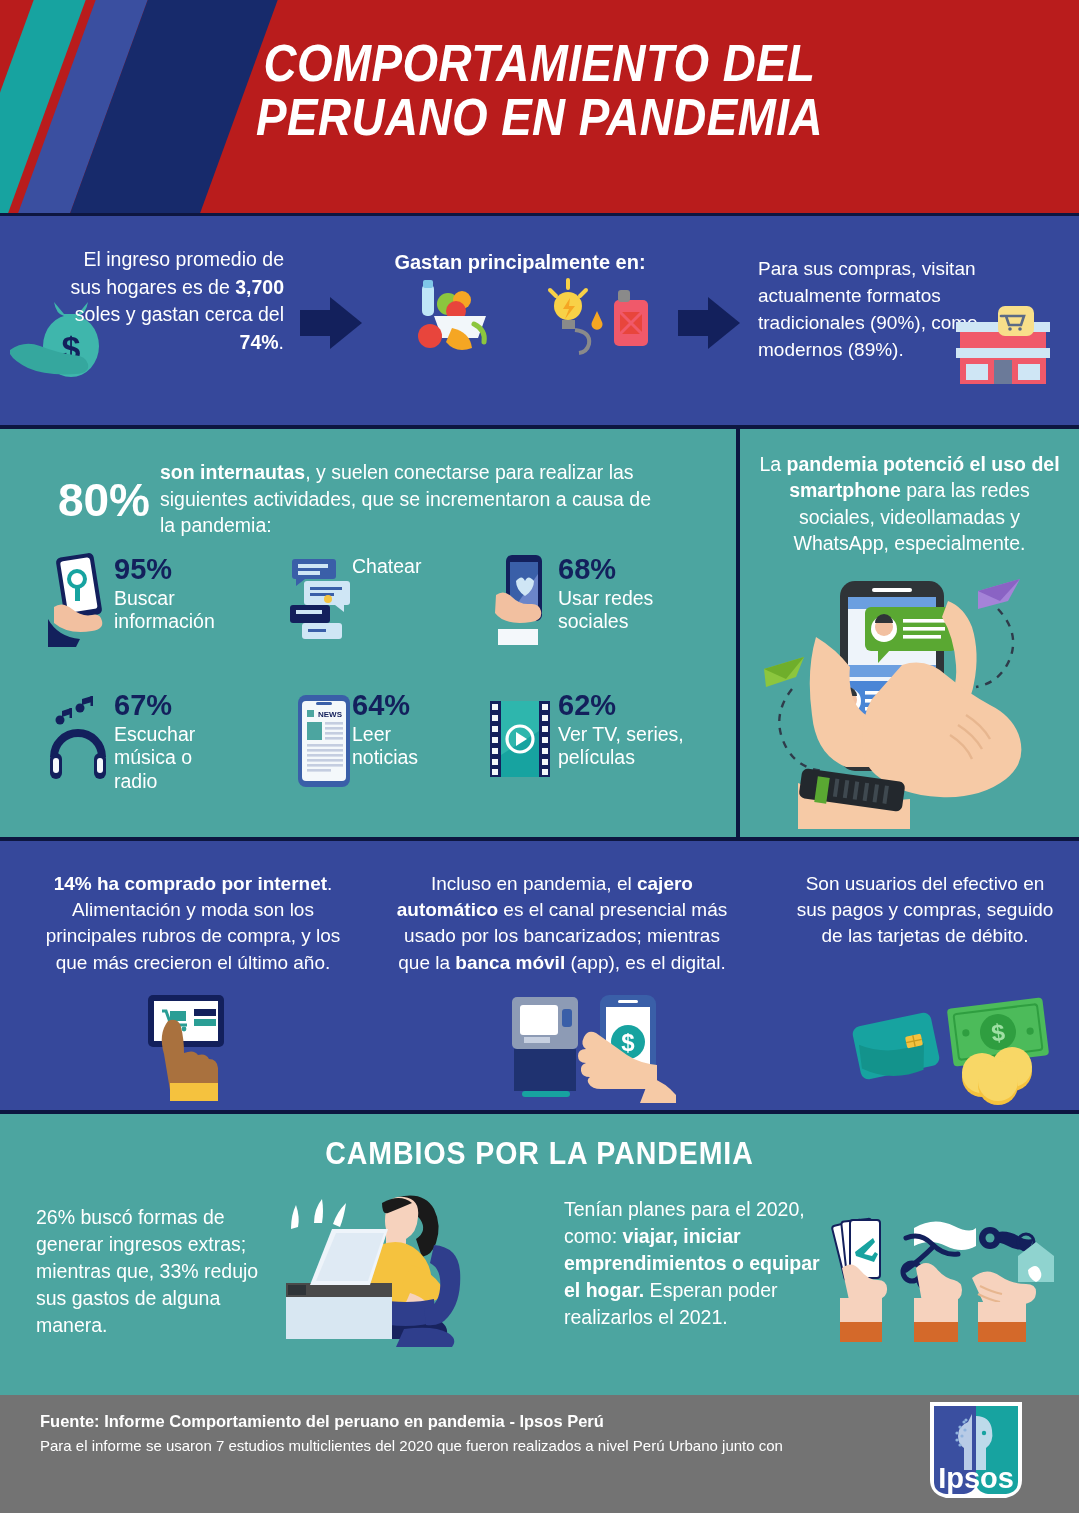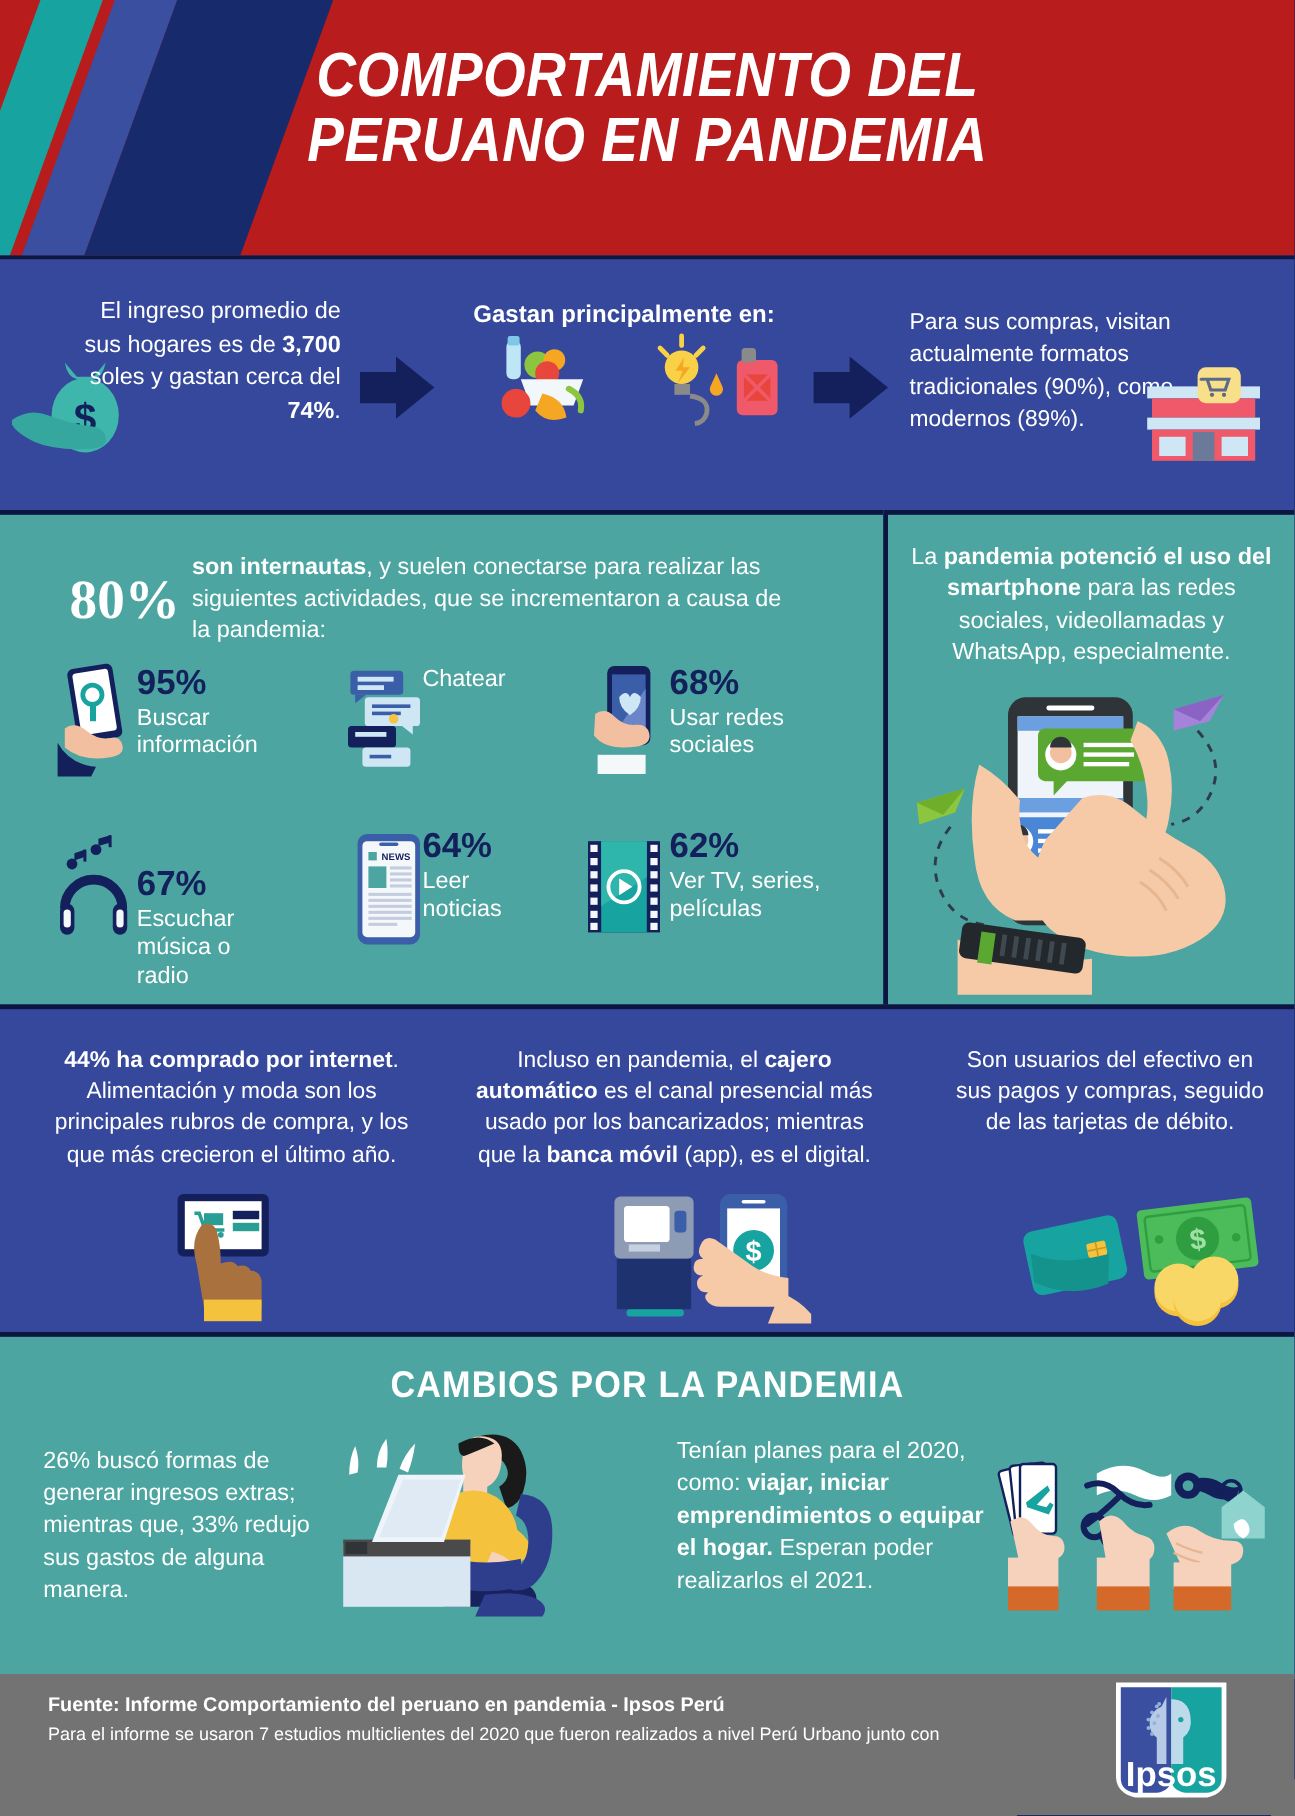--- a/index.html
+++ b/index.html
@@ -26,21 +26,21 @@
   .arrow .head{position:absolute;left:30px;top:0;width:0;height:0;border-top:26px solid transparent;border-bottom:26px solid transparent;border-left:32px solid #13205c;}
   .spend-title{position:absolute;left:360px;top:35px;width:320px;text-align:center;color:#fff;font-weight:bold;font-size:20px;}
   .spend-item{position:absolute;width:170px;text-align:center;color:#fff;font-size:17px;line-height:1.2;}
   .shop-text{position:absolute;left:758px;top:40px;width:250px;color:#fff;font-size:19px;line-height:1.42;}
 
   
   .sec-net{position:absolute;left:0;top:425px;width:736px;height:412px;background:#4ca5a0;border-top:4px solid #0d1640;}
   .sec-phone{position:absolute;left:740px;top:425px;width:339px;height:412px;background:#4ca5a0;border-top:4px solid #0d1640;}
   .divider-v{position:absolute;left:736px;top:425px;width:4px;height:412px;background:#0d1640;}
   .big80{position:absolute;left:30px;top:44px;width:120px;text-align:right;color:#fff;font-weight:bold;font-size:46px;
-     font-family:Liberation Serif, serif;}
+     font-family:Liberation Sans, sans-serif;}
   .net-lead{position:absolute;left:160px;top:30px;width:510px;color:#fff;font-size:19.5px;line-height:1.36;}
   .net-lead b{font-weight:bold;}
   .act{position:absolute;width:230px;}
   .act .pct{color:#13205c;font-weight:bold;font-size:29px;line-height:1;margin-bottom:3px;}
   .act .lbl{color:#ffffff;font-size:19.5px;line-height:1.2;}
   .phone-lead{position:absolute;left:12px;top:22px;width:315px;text-align:center;color:#fff;font-size:19.5px;line-height:1.35;}
   .phone-lead b{font-weight:bold;}
 
   
   .sec-pay{position:absolute;left:0;top:837px;width:1079px;height:273px;background:#36489b;border-top:4px solid #0d1640;}
@@ -239,21 +239,21 @@
             <circle cx="20" cy="25" r="4.5"></circle>
             <rect x="29.5" y="13" width="2.5" height="10"></rect>
         </g>
         <path d="M14 62 a24 24 0 0 1 48 0" fill="none" stroke="#13205c" stroke-width="8"></path>
         <rect x="10" y="58" width="12" height="26" rx="6" fill="#13205c"></rect>
         <rect x="54" y="58" width="12" height="26" rx="6" fill="#13205c"></rect>
         <rect x="13" y="63" width="6" height="15" rx="3" fill="#f4f8fb"></rect>
         <rect x="57" y="63" width="6" height="15" rx="3" fill="#f4f8fb"></rect>
       </svg>
     </div>
-    <div class="act" style="left:114px;top:262px;margin-top:32px;">
+    <div class="act" style="left:114px;top:262px;">
       <div class="pct">67%</div>
       <div class="lbl">
         <div>Escuchar</div>
         <div>música o</div>
         <div>radio</div>
       </div>
     </div>
 
     <div style="position:absolute;left:296px;top:266px;">
       <svg width="56" height="92" viewBox="0 0 56 92">
@@ -374,21 +374,21 @@
           <rect x="102" y="212" width="4" height="18"></rect>
             <rect x="112" y="212" width="4" height="18"></rect>
           <rect x="122" y="212" width="4" height="18"></rect>
             <rect x="132" y="212" width="4" height="18"></rect>
         </g>
       </svg>
     </div>
   </div>
 
   <div class="sec-pay">
-    <div class="pay-col" style="left:28px;width:330px;"><b>44% ha comprado por internet</b>. Alimentación y moda son los principales rubros de compra, y los que más crecieron el último año.</div>
+    <div class="pay-col" style="left:28px;width:330px;"><b>14% ha comprado por internet</b>. Alimentación y moda son los principales rubros de compra, y los que más crecieron el último año.</div>
     <div style="position:absolute;left:140px;top:150px;">
       <svg width="120" height="110" viewBox="0 0 120 110">
         <rect x="8" y="4" width="76" height="52" rx="5" fill="#13205c"></rect>
         <rect x="14" y="10" width="64" height="40" fill="#fff"></rect>
         <path d="M22 20 h4 l5 14 h16" stroke="#2a9e95" stroke-width="3" fill="none"></path>
         <circle cx="32" cy="38" r="2.4" fill="#2a9e95"></circle>
           <circle cx="44" cy="38" r="2.4" fill="#2a9e95"></circle>
         <rect x="30" y="20" width="16" height="10" fill="#2a9e95"></rect>
         <rect x="54" y="18" width="22" height="7" fill="#13205c"></rect>
         <rect x="54" y="28" width="22" height="7" fill="#2a9e95"></rect>

